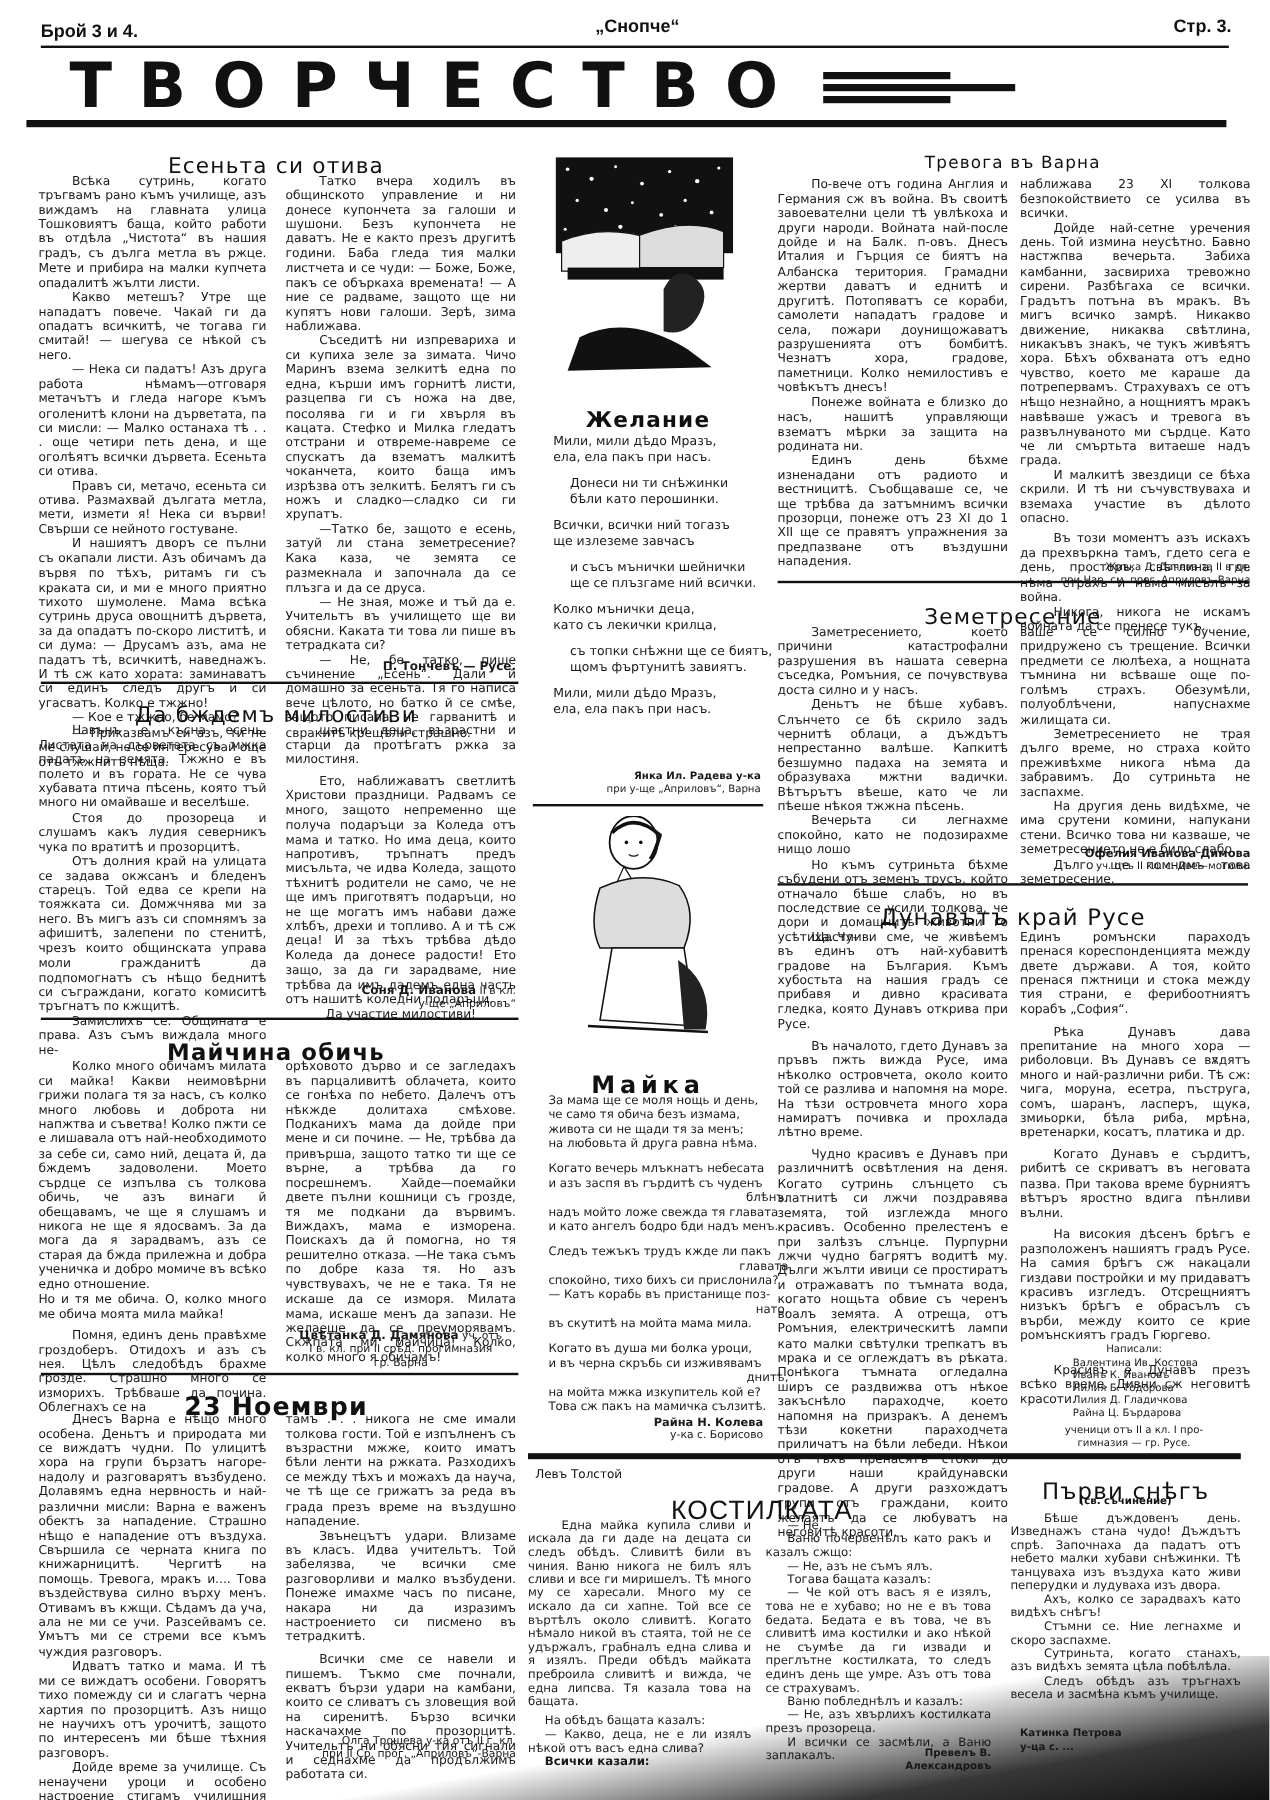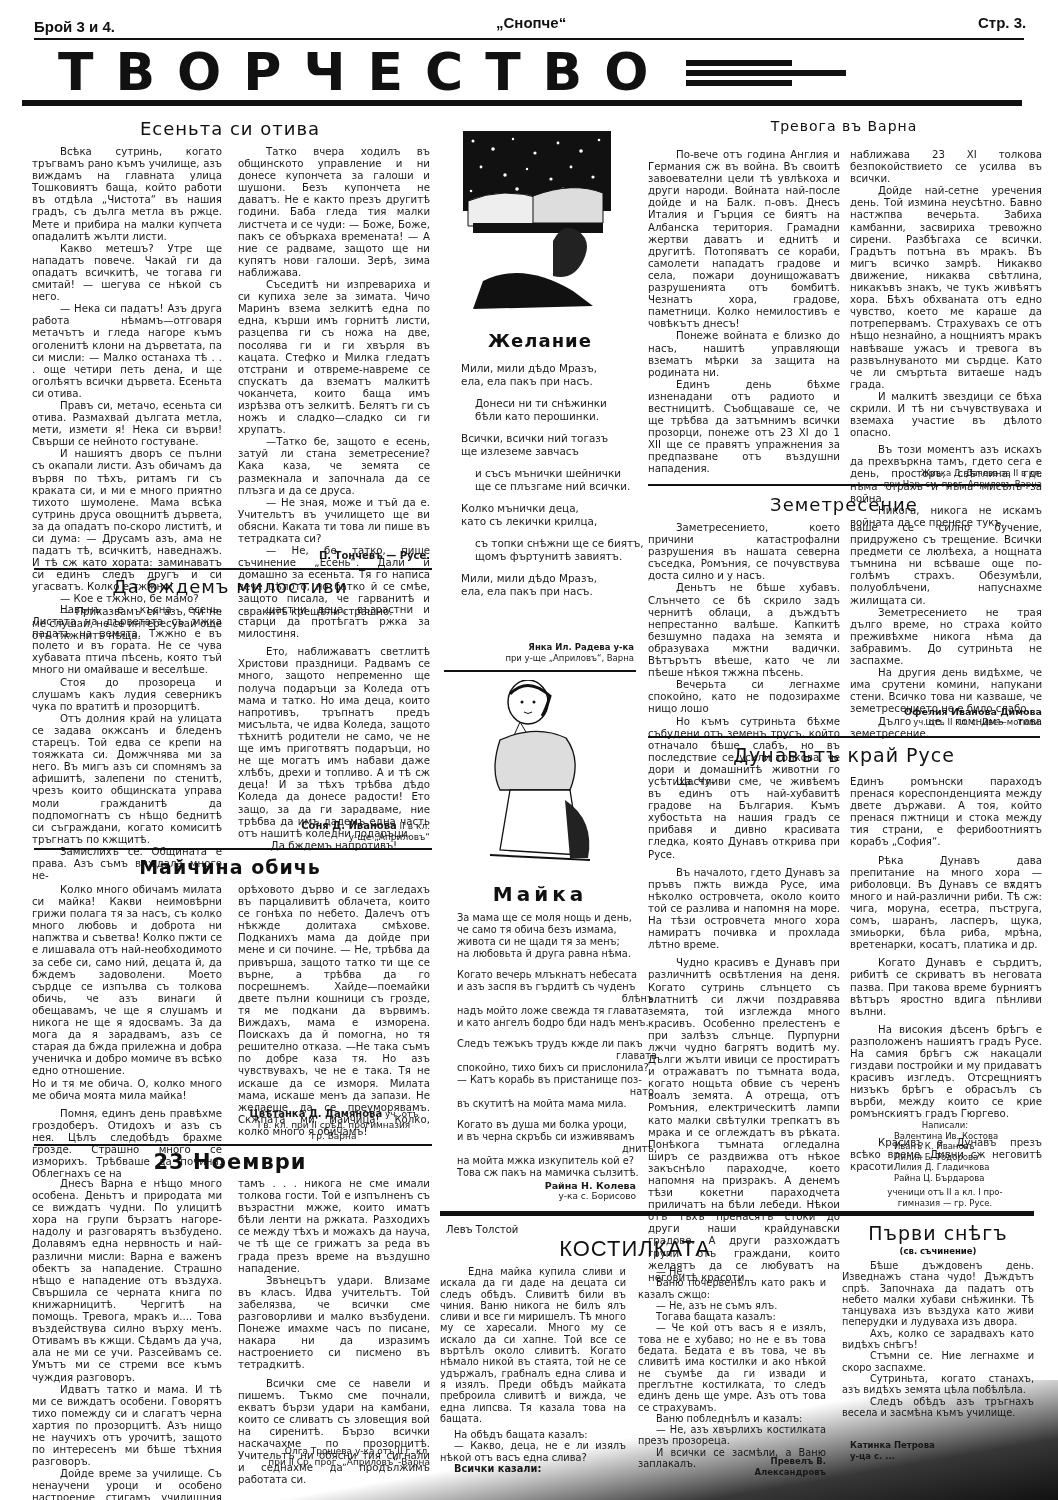--- a/index.html
+++ b/index.html
@@ -3,21 +3,21 @@
 <meta charset="utf-8">
 <style>
   html,body{margin:0;padding:0;background:#fff;}
   body{width:1058px;height:1500px;position:relative;overflow:hidden;font-family:"DejaVu Sans",sans-serif;color:#111;}
   .abs{position:absolute;}
   .hdr{font-family:"Liberation Sans",sans-serif;font-weight:bold;font-size:15px;}
   .rule{background:#111;height:3px;}
   .rule-thin{background:#111;height:2px;}
   .masthead{font-family:"DejaVu Sans",sans-serif;font-weight:900;font-size:52px;letter-spacing:22px;color:#111;}
   .bars div{background:#111;height:6px;margin:4px 0;}
-  .title{font-family:"DejaVu Sans",sans-serif;font-size:19px;text-align:center;color:#111;letter-spacing:1px;}
+  .title{font-family:"DejaVu Sans",sans-serif;font-size:19px;text-align:center;color:#111;letter-spacing:1px;margin-top:10px;}
   .title.bold{font-weight:bold;}
   .col{font-family:"DejaVu Sans",sans-serif;font-size:10.2px;line-height:12.1px;text-align:justify;color:#1a1a1a;}
   .col p{margin:0;text-indent:28px;}
   .col p.noind{text-indent:0;}
   .sign{font-family:"DejaVu Sans",sans-serif;font-size:9px;text-align:right;line-height:11px;color:#1a1a1a;}
   .sign b{font-size:10px;}
   .poem{font-family:"DejaVu Sans",sans-serif;font-size:10.4px;line-height:13px;color:#1a1a1a;margin-left:17px;}
   .poem .st{margin-bottom:9px;}
   .poem .ind{padding-left:14px;}
   .poem .r{text-align:right;}
@@ -63,21 +63,21 @@
 <div class="abs title" style="left:30px;top:576px;width:400px;font-size:18px;">Да бждемъ милостиви</div>
 <div class="abs col" style="left:32px;top:604px;width:190px;">
   <p>Навънъ е късна есень. Листата на дърветата съ мжка падатъ на земята. Тжжно е въ полето и въ гората. Не се чува хубавата птича пѣсень, която тъй много ни омайваше и веселѣше.</p>
   <p>Стоя до прозореца и слушамъ какъ лудия северникъ чука по вратитѣ и прозорцитѣ.</p>
   <p>Отъ долния край на улицата се задава окжсанъ и бледенъ старецъ. Той едва се крепи на тояжката си. Домжчнява ми за него. Въ мигъ азъ си спомнямъ за афишитѣ, залепени по стенитѣ, чрезъ които общинската управа моли гражданитѣ да подпомогнатъ съ нѣщо беднитѣ си съграждани, когато комиситѣ тръгнатъ по кжщитѣ.</p>
   <p>Замислихъ се. Общината е права. Азъ съмъ виждала много не-</p>
 </div>
 <div class="abs col" style="left:238px;top:604px;width:192px;">
   <p>щастни деца, възрастни и старци да протѣгатъ ржка за милостиня.</p>
   <p style="margin-top:6px;">Ето, наближаватъ светлитѣ Христови праздници. Радвамъ се много, защото непременно ще получа подаръци за Коледа отъ мама и татко. Но има деца, които напротивъ, тръпнатъ предъ мисъльта, че идва Коледа, защото тѣхнитѣ родители не само, че не ще имъ приготвятъ подаръци, но не ще могатъ имъ набави даже хлѣбъ, дрехи и топливо. А и тѣ сж деца! И за тѣхъ трѣбва дѣдо Коледа да донесе радости! Ето защо, за да ги зарадваме, ние трѣбва да имъ дадемъ една часть отъ нашитѣ коледни подаръци.</p>
-  <p style="text-align:center;text-indent:0;">Да бждемъ напротивъ!</p>
+  <p style="text-align:center;text-indent:0;">Да участие милостиви!</p>
 </div>
 <div class="abs sign" style="left:238px;top:820px;width:192px;">
   <div><b>Соня Д. Иванова</b><span> II в кл.</span></div>
   <div>у-ще „Априловъ“</div>
 </div>
 <div class="abs rule-thin" style="left:34px;top:848px;width:398px;"></div>
 
 <div class="abs title bold" style="left:30px;top:856px;width:400px;font-size:19px;">Майчина обичь</div>
 <div class="abs col" style="left:32px;top:884px;width:190px;">
   <p>Колко много обичамъ милата си майка! Какви неимовѣрни грижи полага тя за насъ, съ колко много любовь и доброта ни напжтва и съветва! Колко пжти се е лишавала отъ най-необходимото за себе си, само ний, децата й, да бждемъ задоволени. Моето сърдце се изпълва съ толкова обичь, че азъ винаги й обещавамъ, че ще я слушамъ и никога не ще я ядосвамъ. За да мога да я зарадвамъ, азъ се старая да бжда прилежна и добра ученичка и добро момиче въ всѣко едно отношение.</p>

